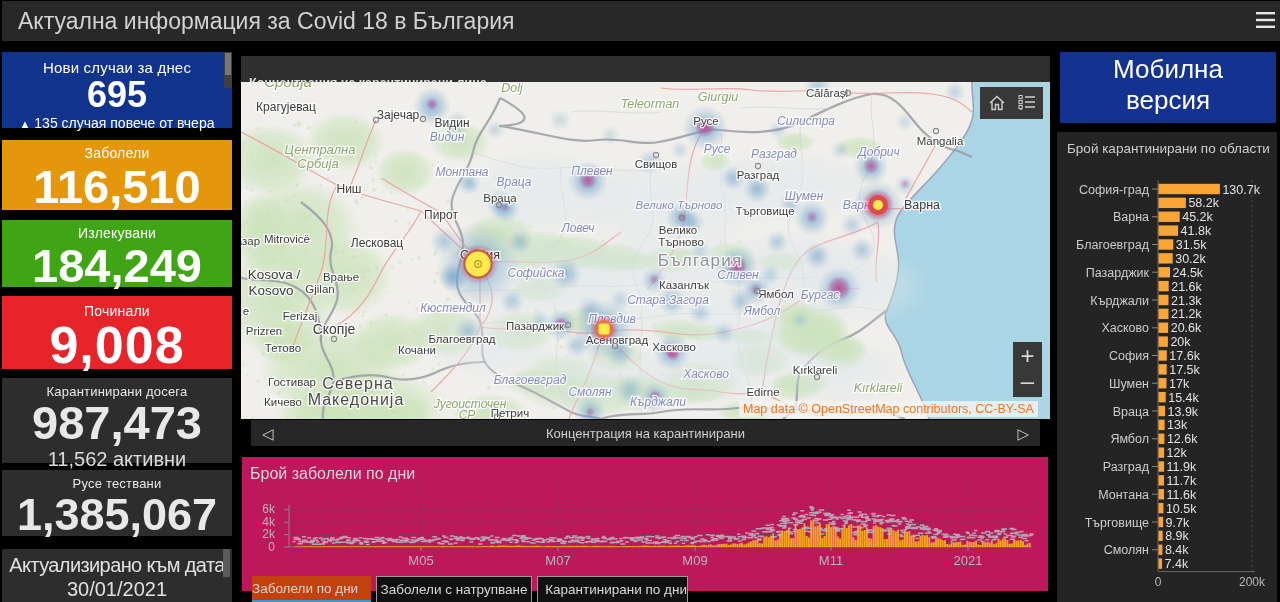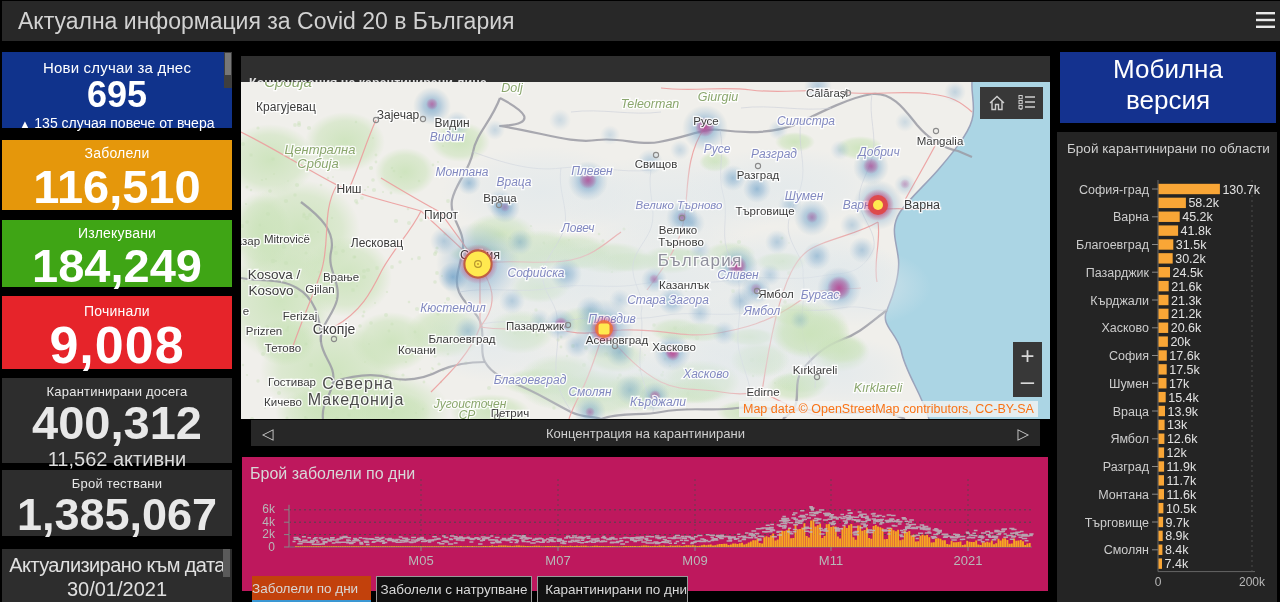--- a/index.html
+++ b/index.html
@@ -3,21 +3,21 @@
 <style>
 html,body{margin:0;padding:0;background:#000;width:1280px;height:602px;overflow:hidden}
 *{box-sizing:border-box;font-family:"Liberation Sans",sans-serif}
 .abs{position:absolute}
 .card{position:absolute;left:2px;width:230px;text-align:center;color:#fff}
 .ct{font-size:14px;letter-spacing:.2px}
 .cn{font-weight:bold;line-height:1}
 </style></head>
 <body>
 <div class="abs" style="left:2px;top:1px;width:1278px;height:40px;background:#282828">
- <div class="abs" style="left:16px;top:7px;font-size:23px;color:#d2d2d2">Актуална информация за Covid 20 в България</div>
+ <div class="abs" style="left:16px;top:7px;font-size:23px;color:#d2d2d2">Актуална информация за Covid 18 в България</div>
  <svg class="abs" style="left:1254px;top:10px" width="19" height="20">
       <g stroke="#e8e8e8" stroke-width="2.4">
         <line x1="0" y1="2.2" x2="19" y2="2.2"></line>
         <line x1="0" y1="9" x2="19" y2="9"></line>
         <line x1="0" y1="15.8" x2="19" y2="15.8"></line>
       </g>
     </svg>
 </div>
 
 <div class="card" style="top:52px;height:76px;background:#10338c">
@@ -35,25 +35,25 @@
 <div class="card" style="top:220px;height:67px;background:#3fa515">
  <div class="ct" style="margin-top:5px">Излекувани</div>
  <div class="cn" style="font-size:47px;margin-top:1px">184,249</div>
 </div>
 <div class="card" style="top:296px;height:73px;background:#e6242a">
  <div class="ct" style="margin-top:7px">Починали</div>
  <div class="cn" style="font-size:52px;margin-top:0px;letter-spacing:1px">9,008</div>
 </div>
 <div class="card" style="top:378px;height:85px;background:#2d2d2d;color:#e8e8e8">
  <div class="ct" style="margin-top:6px;font-size:13px">Карантинирани досега</div>
- <div class="cn" style="font-size:47px;margin-top:0px">400,312</div>
+ <div class="cn" style="font-size:47px;margin-top:0px">987,473</div>
  <div style="font-size:20px;color:#dcdcdc;margin-top:2px">11,562 активни</div>
 </div>
 <div class="card" style="top:470px;height:66px;background:#2d2d2d;color:#e8e8e8">
- <div class="ct" style="margin-top:6px;font-size:13px">Брой тествани</div>
+ <div class="ct" style="margin-top:6px;font-size:13px">Русе тествани</div>
  <div class="cn" style="font-size:45px;margin-top:1px">1,385,067</div>
 </div>
 <div class="card" style="top:549px;height:53px;background:#2d2d2d;color:#e0e0e0">
  <div style="font-size:20px;margin-top:5px;letter-spacing:-0.6px">Актуализирано към дата</div>
  <div style="font-size:20px;margin-top:1px">30/01/2021</div>
  <div class="abs" style="right:2px;top:0;width:7px;height:28px;background:#5a5a5a"></div>
 </div>
 
 <div class="abs" style="left:241px;top:56px;width:809px;height:26px;background:#2f2f2f">
  <div class="abs" style="left:8px;top:20px;font-size:12.5px;font-weight:bold;color:#e0e0e0">Концентрация на карантинирани лица</div>

